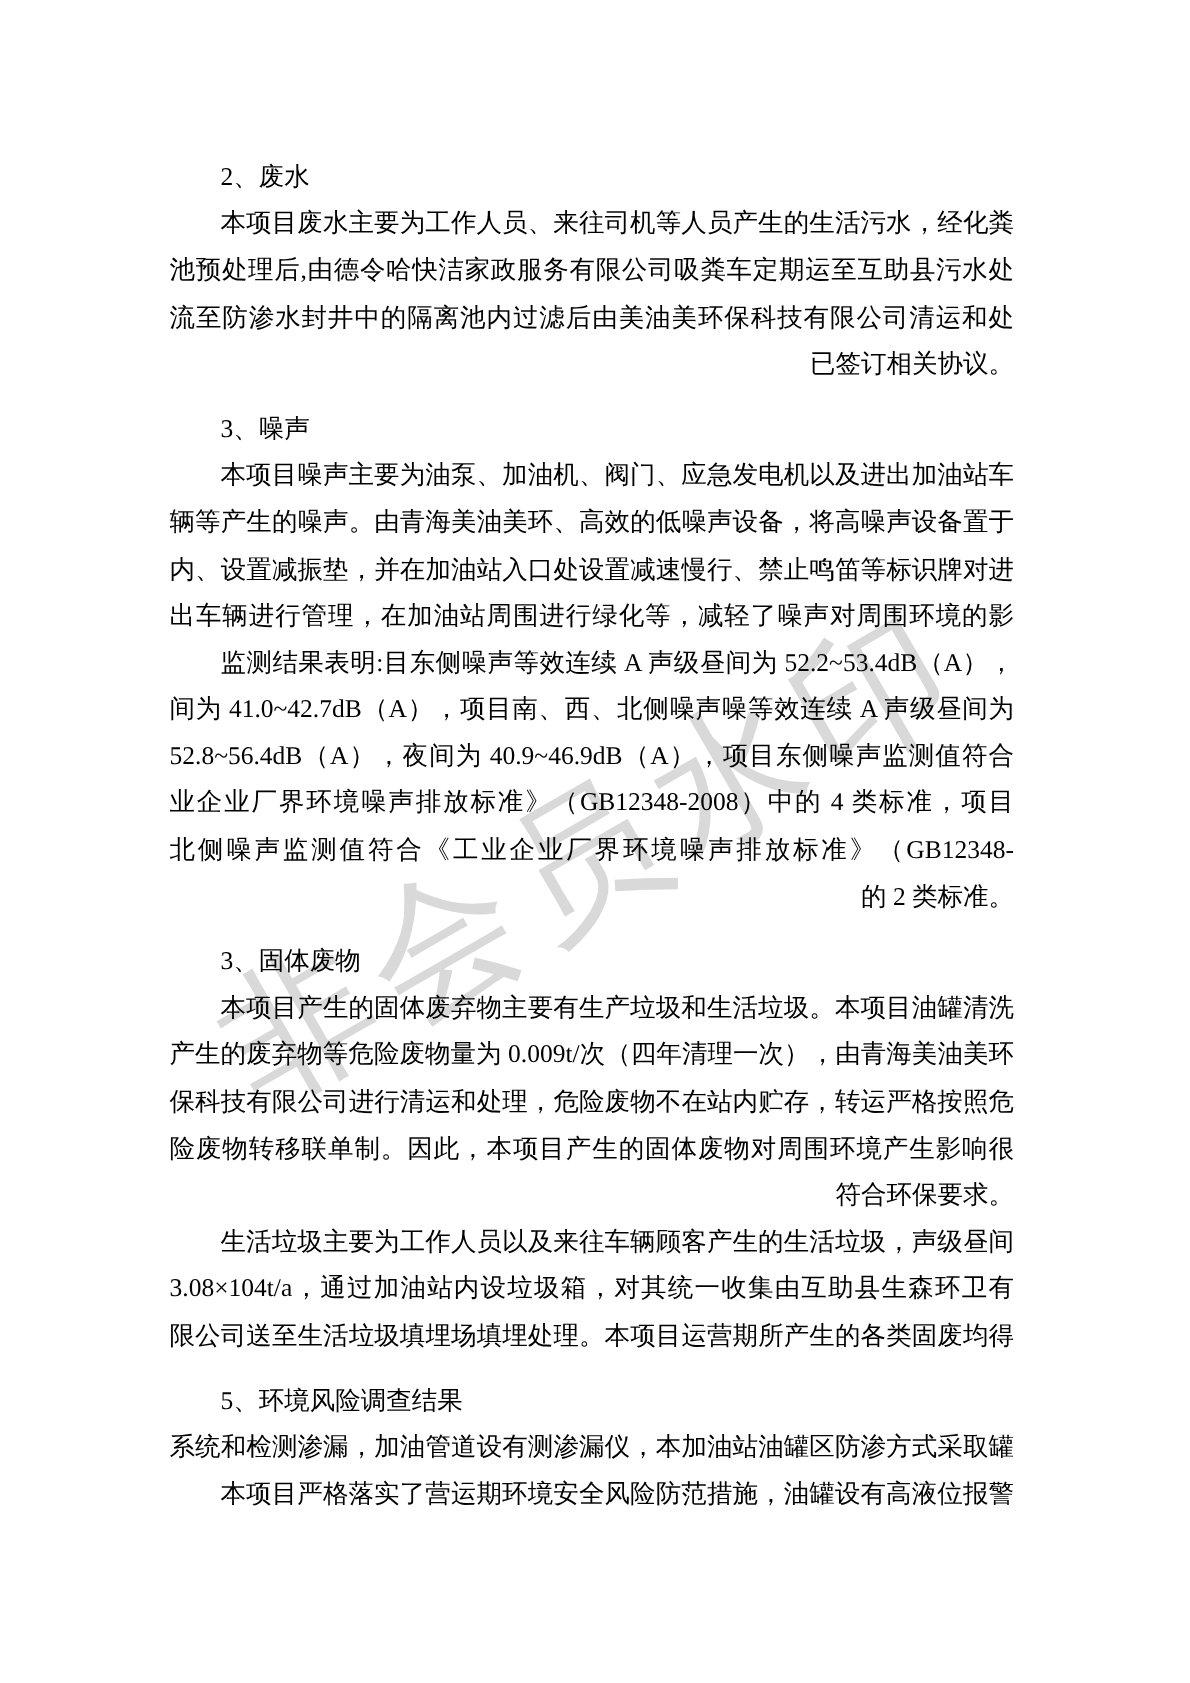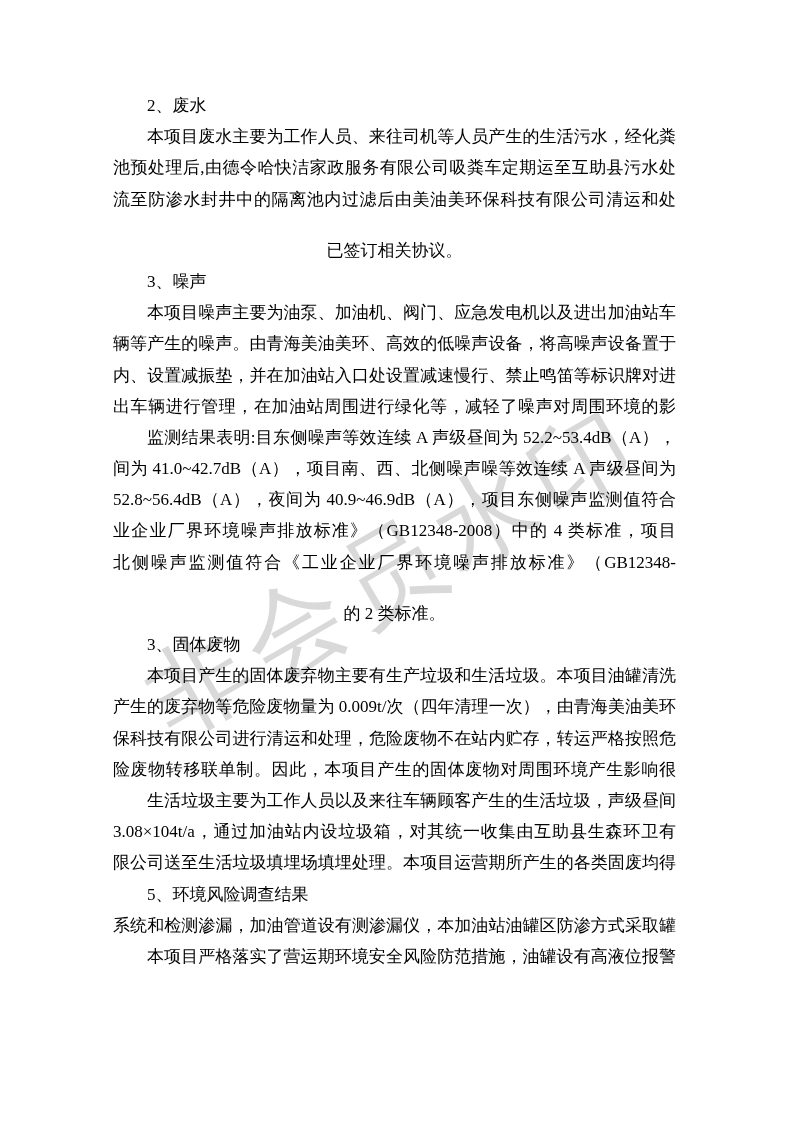--- a/index.html
+++ b/index.html
@@ -38,33 +38,33 @@
     font-size: 17px;
   }
   .line {
     height: 31.2px;
     line-height: 31.2px;
     overflow: hidden;
   }
   .line.heading {
     text-indent: 34px;
     text-align: left;
+    margin-top: 12px;
   }
   .line.first {
     text-indent: 34px;
     text-align: justify;
     text-align-last: justify;
   }
   .line.mid {
     text-align: justify;
     text-align-last: justify;
   }
   .line.last {
-    text-align: center;
-    margin-top: 20px;
+    text-align: right;
   }
 </style>
 </head>
 <body>
 
 <div class="page">
   <div class="watermark">非会员水印</div>
   <div class="content">
       <div class="line heading">2、废水</div>
       <div class="line first">本项目废水主要为工作人员、来往司机等人员产生的生活污水，经化粪</div>
@@ -80,20 +80,21 @@
       <div class="line mid">间为 41.0~42.7dB（A），项目南、西、北侧噪声噪等效连续 A 声级昼间为</div>
       <div class="line mid">52.8~56.4dB（A），夜间为 40.9~46.9dB（A），项目东侧噪声监测值符合《工</div>
       <div class="line mid">业企业厂界环境噪声排放标准》（GB12348-2008）中的 4 类标准，项目南、西、</div>
       <div class="line mid">北侧噪声监测值符合《工业企业厂界环境噪声排放标准》（GB12348-2008）中</div>
       <div class="line last">的 2 类标准。</div>
       <div class="line heading">3、固体废物</div>
       <div class="line first">本项目产生的固体废弃物主要有生产垃圾和生活垃圾。本项目油罐清洗</div>
       <div class="line mid">产生的废弃物等危险废物量为 0.009t/次（四年清理一次），由青海美油美环</div>
       <div class="line mid">保科技有限公司进行清运和处理，危险废物不在站内贮存，转运严格按照危</div>
       <div class="line mid">险废物转移联单制。因此，本项目产生的固体废物对周围环境产生影响很小，</div>
+      <div class="line last">符合环保要求。</div>
       <div class="line first">生活垃圾主要为工作人员以及来往车辆顾客产生的生活垃圾，声级昼间为</div>
       <div class="line mid">3.08×104t/a，通过加油站内设垃圾箱，对其统一收集由互助县生森环卫有</div>
       <div class="line mid">限公司送至生活垃圾填埋场填埋处理。本项目运营期所产生的各类固废均得</div>
       <div class="line heading">5、环境风险调查结果</div>
       <div class="line mid">系统和检测渗漏，加油管道设有测渗漏仪，本加油站油罐区防渗方式采取罐</div>
       <div class="line first">本项目严格落实了营运期环境安全风险防范措施，油罐设有高液位报警</div>
     </div>
 </div>
 
 </body></html>

